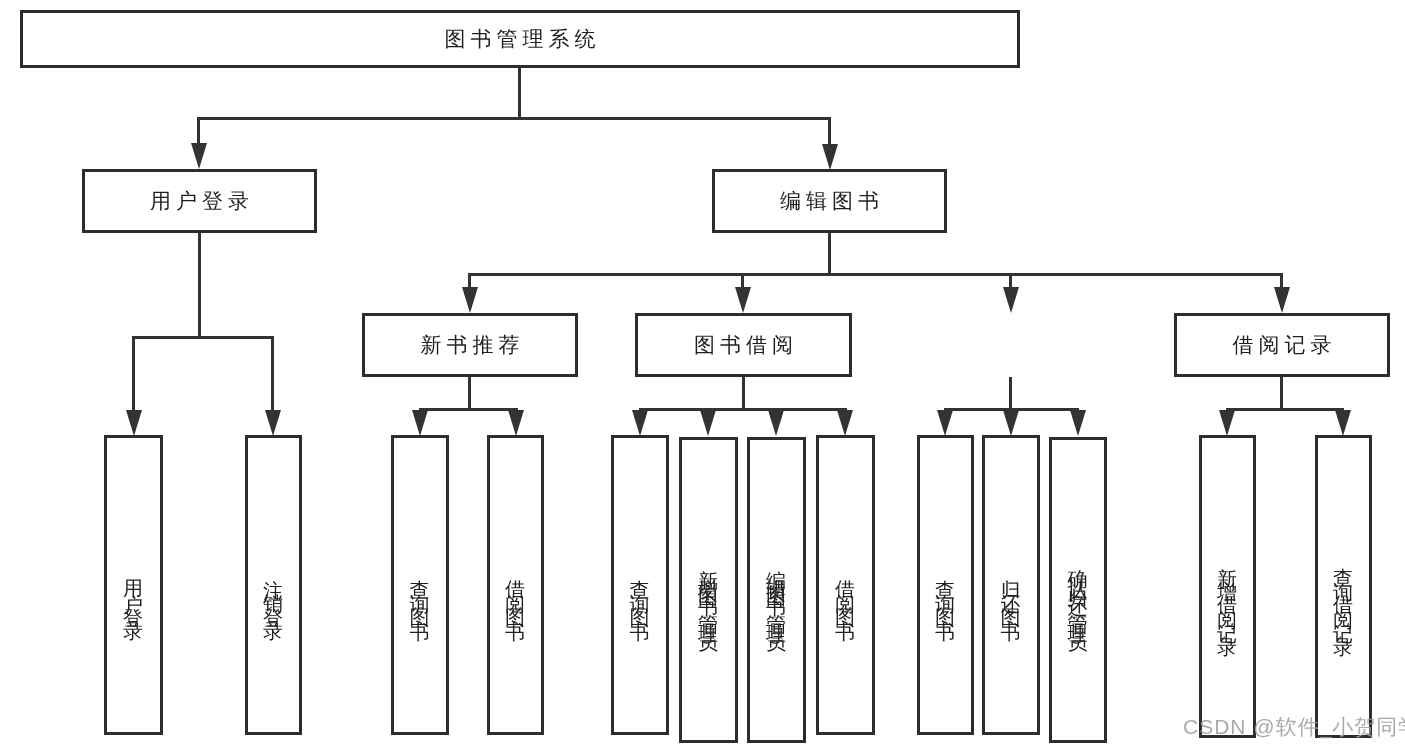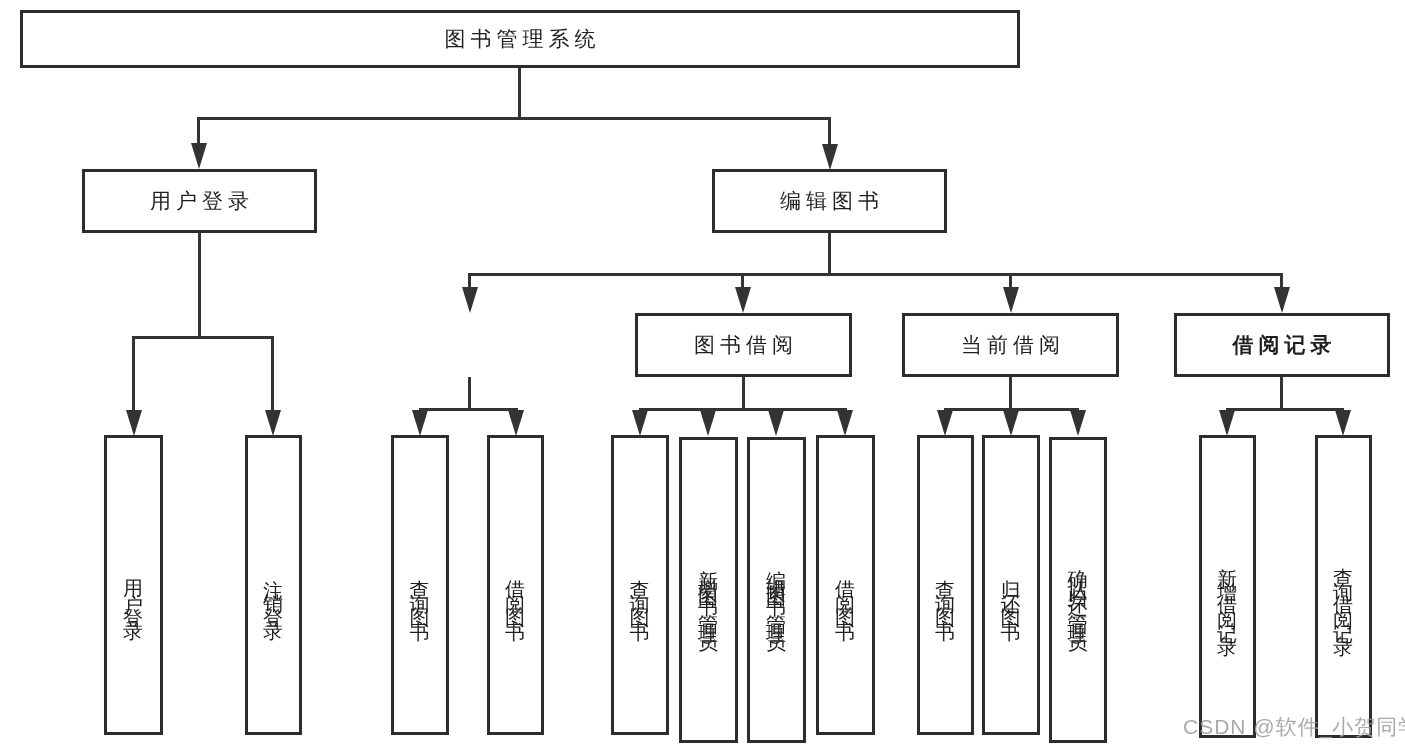--- a/index.html
+++ b/index.html
@@ -58,30 +58,30 @@
   </div>
 
   <div class="node h" style="left:82px; top:169px; width:235px; height:64px;">
     <span>用户登录</span>
   </div>
 
   <div class="node h" style="left:712px; top:169px; width:235px; height:64px;">
     <span>编辑图书</span>
   </div>
 
+  <div class="node h" style="left:362px; top:313px; width:216px; height:64px;">
+    <span>新书推荐</span>
+  </div>
 
   <div class="node h" style="left:635px; top:313px; width:217px; height:64px;justify-content:center;">
     <span>图书借阅</span>
   </div>
 
-  <div class="node h" style="left:902px; top:313px; width:217px; height:64px;">
-    <span>当前借阅</span>
-  </div>
 
-  <div class="node h" style="left:1174px; top:313px; width:216px; height:64px;font-weight:bold;">
+  <div class="node h" style="left:1174px; top:313px; width:216px; height:64px;">
     <span>借阅记录</span>
   </div>
 
   <div class="node v" style="left:104px; top:435px; width:59px; height:300px;">
     <span class="vtext">用户登录</span>
   </div>
 
   <div class="node v" style="left:245px; top:435px; width:57px; height:300px;">
     <span class="vtext">注销登录</span>
   </div>

